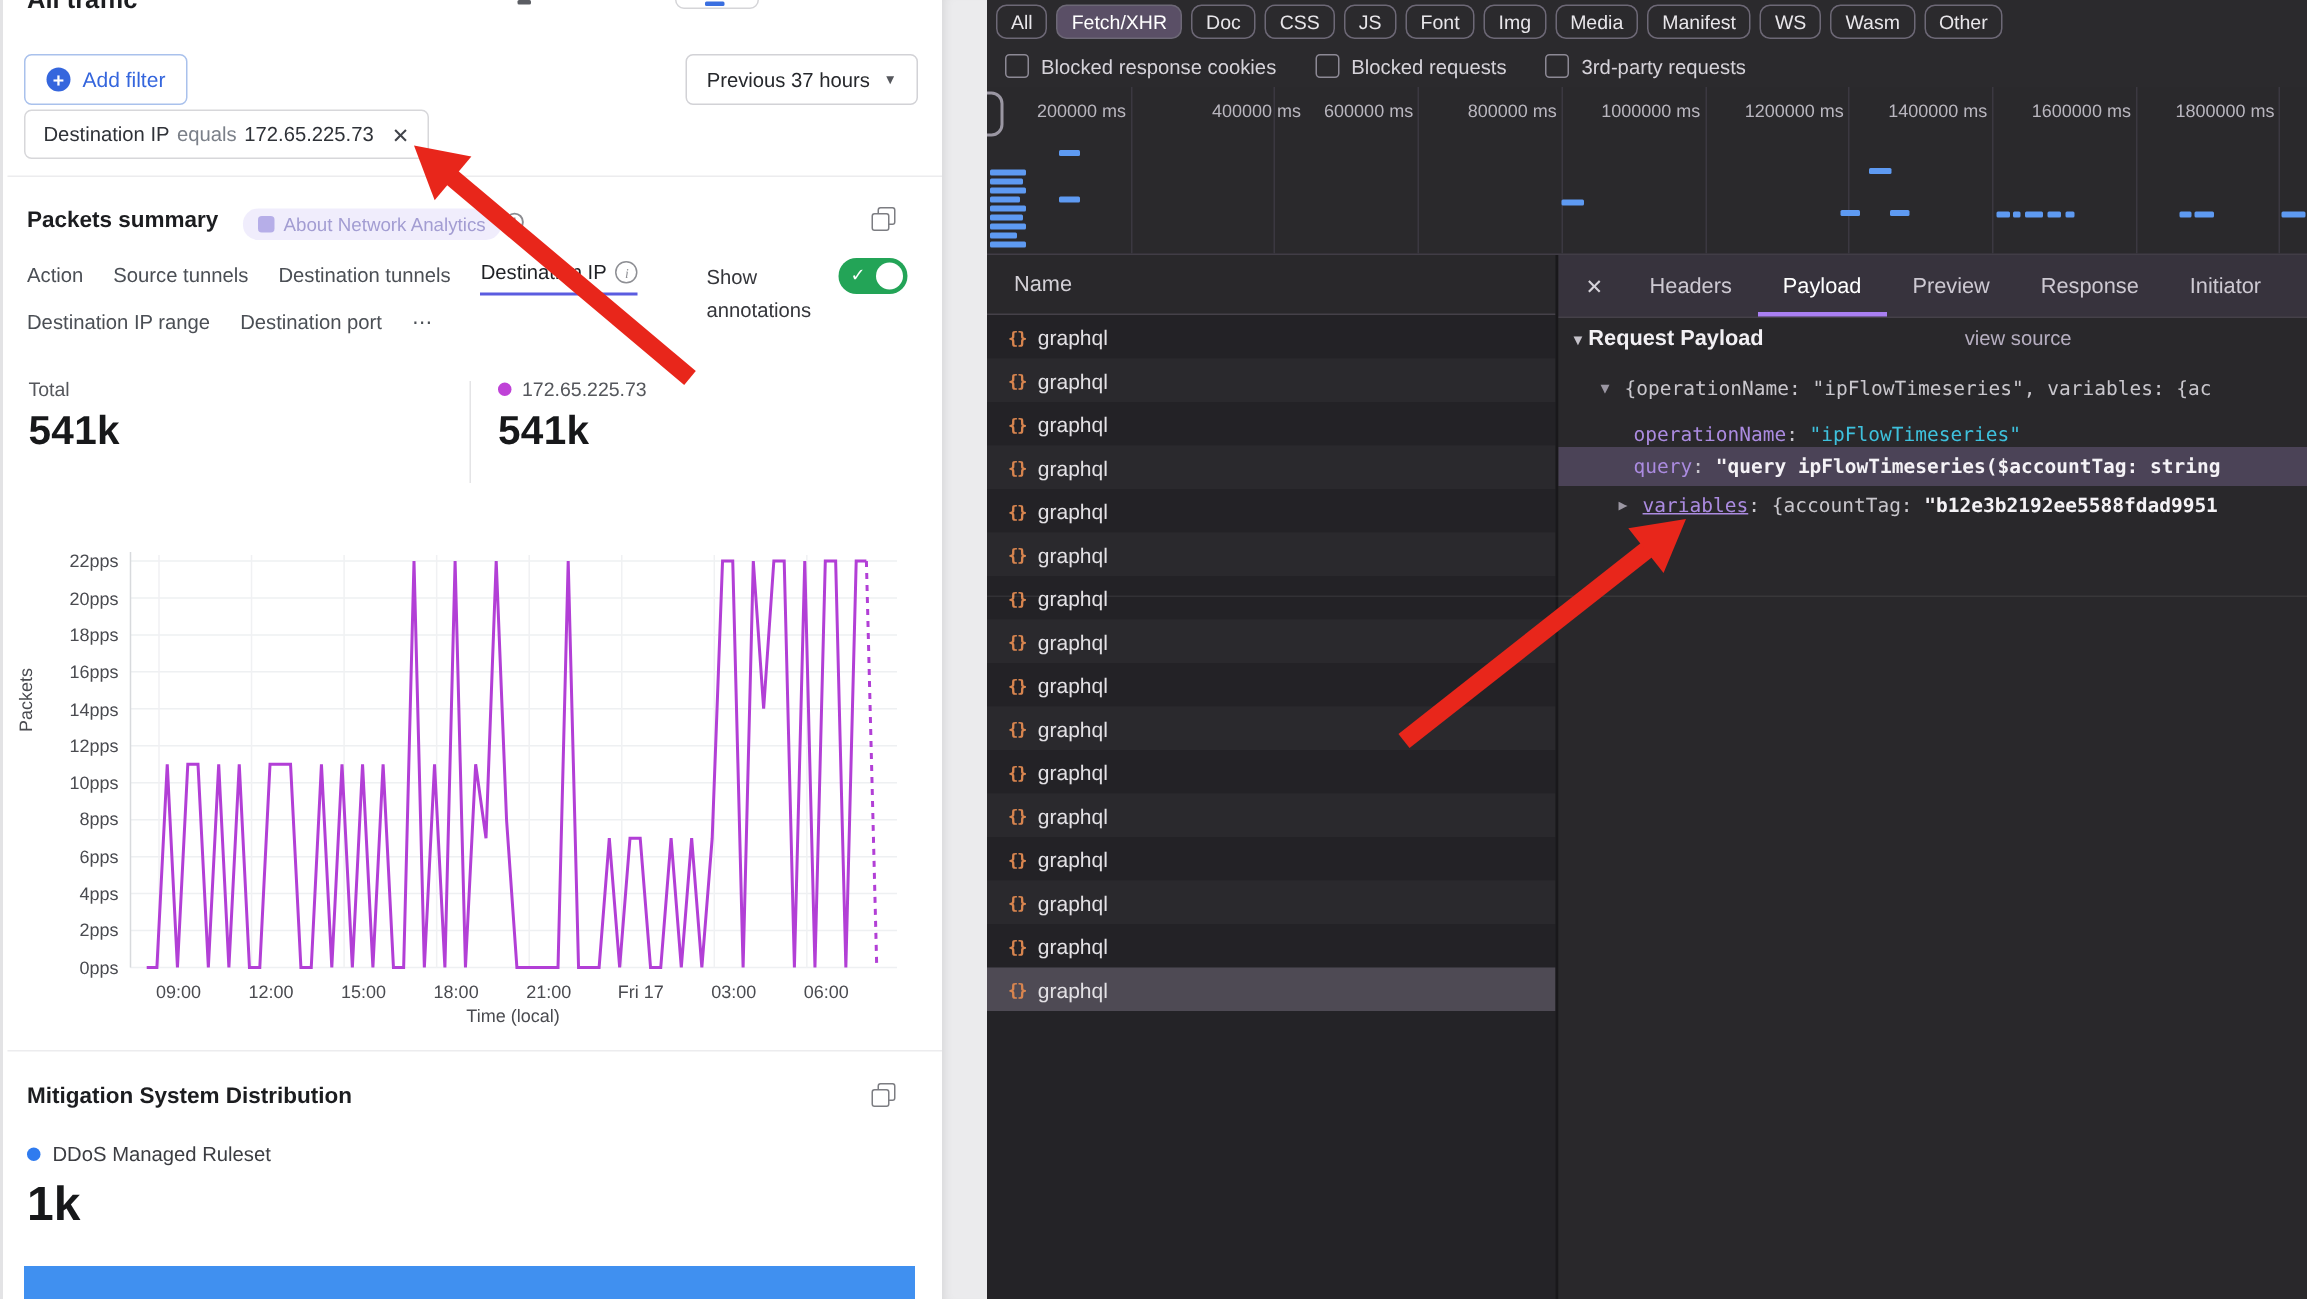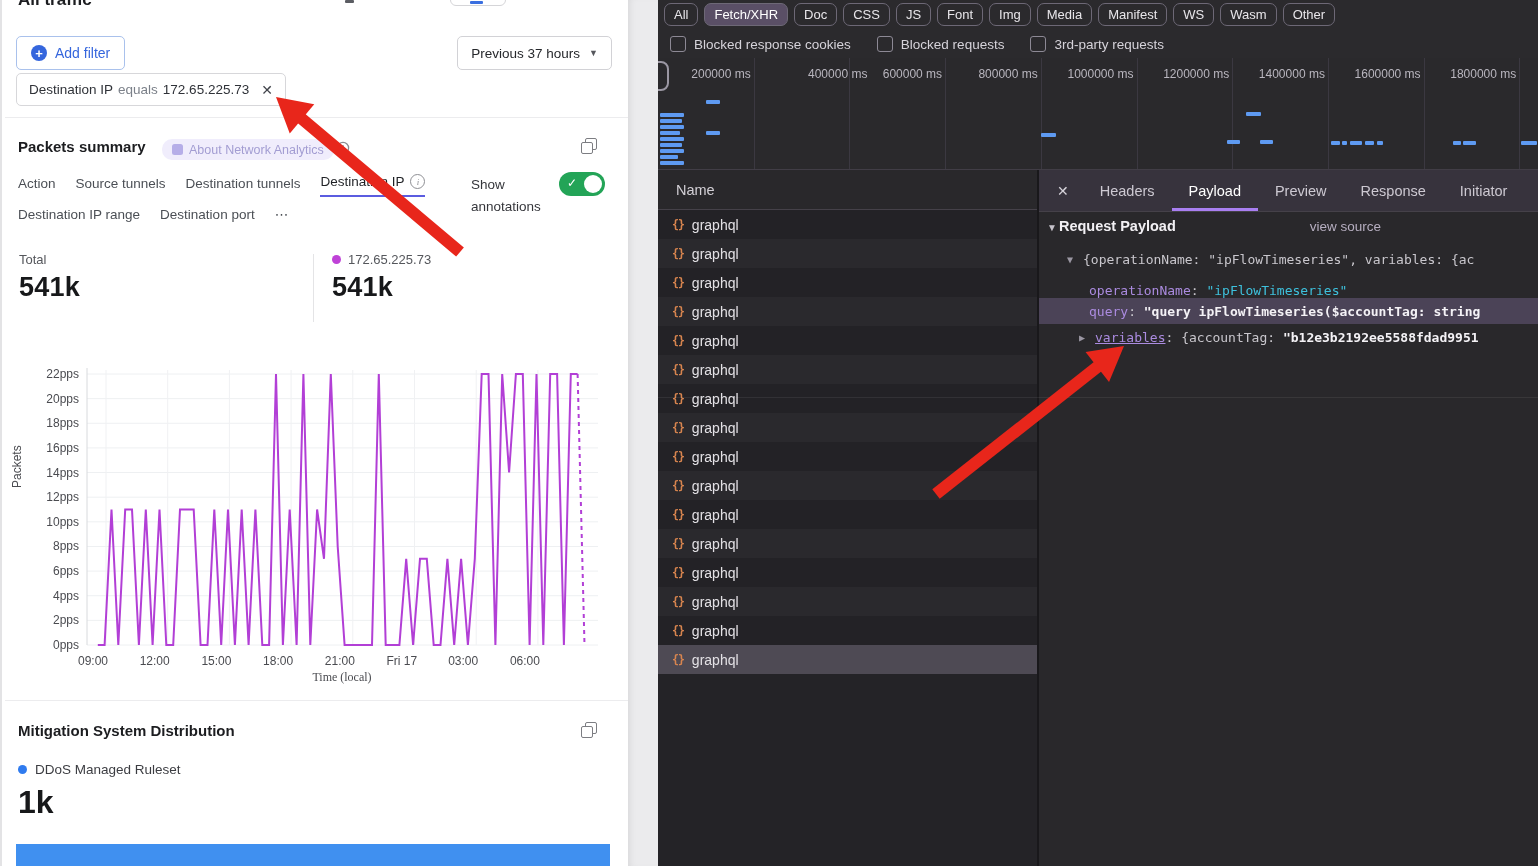--- a/index.html
+++ b/index.html
@@ -60,23 +60,23 @@
 
   #totals{left:0;top:252px;width:627px;height:72px;}
   .tot-cell{position:absolute;top:0;}
   .tot-label{font-size:13px;color:#55575c;display:flex;align-items:center;gap:7px;}
   .tot-value{font-size:27px;font-weight:bold;color:#17181a;margin-top:5px;letter-spacing:.2px;}
   .dot{width:9px;height:9px;border-radius:50%;display:inline-block;}
   #tot-divider{left:311px;top:2px;width:1px;height:68px;background:#e4e4e6;position:absolute;}
 
   .tick-label{position:absolute;font-size:12px;color:#4a4b50;}
   .ytick{text-align:right;width:44px;}
-  .xtick{text-align:left;width:56px;}
+  .xtick{text-align:right;width:56px;}
   #ylab{left:8px;top:488px;transform:rotate(-90deg);transform-origin:left top;font-size:12px;color:#4a4b50;}
-  #xlab{left:260px;top:670px;width:160px;text-align:center;font-size:12px;color:#4a4b50;font-family:Liberation Serif, serif;}
+  #xlab{left:260px;top:670px;width:160px;text-align:center;font-size:12px;color:#4a4b50;}
 
   #mit-title{left:16px;top:722px;}
   #mit-legend{left:16px;top:762px;font-size:13.5px;color:#3c3d42;display:flex;align-items:center;gap:8px;}
   #mit-value{left:16px;top:784px;font-size:32px;font-weight:bold;color:#17181a;}
   #mit-bar{left:14px;top:844px;width:594px;height:22px;}
 
   
   #devtools{left:658px;top:0;width:880px;height:866px;background:#29282b;color:#d7d4da;overflow:hidden;}
   #dt-top{position:absolute;left:0;top:0;width:880px;height:58px;background:#2b2a2d;border-bottom:1px solid #19181b;}
   #pills{position:absolute;left:6px;top:3px;display:flex;gap:6px;}

